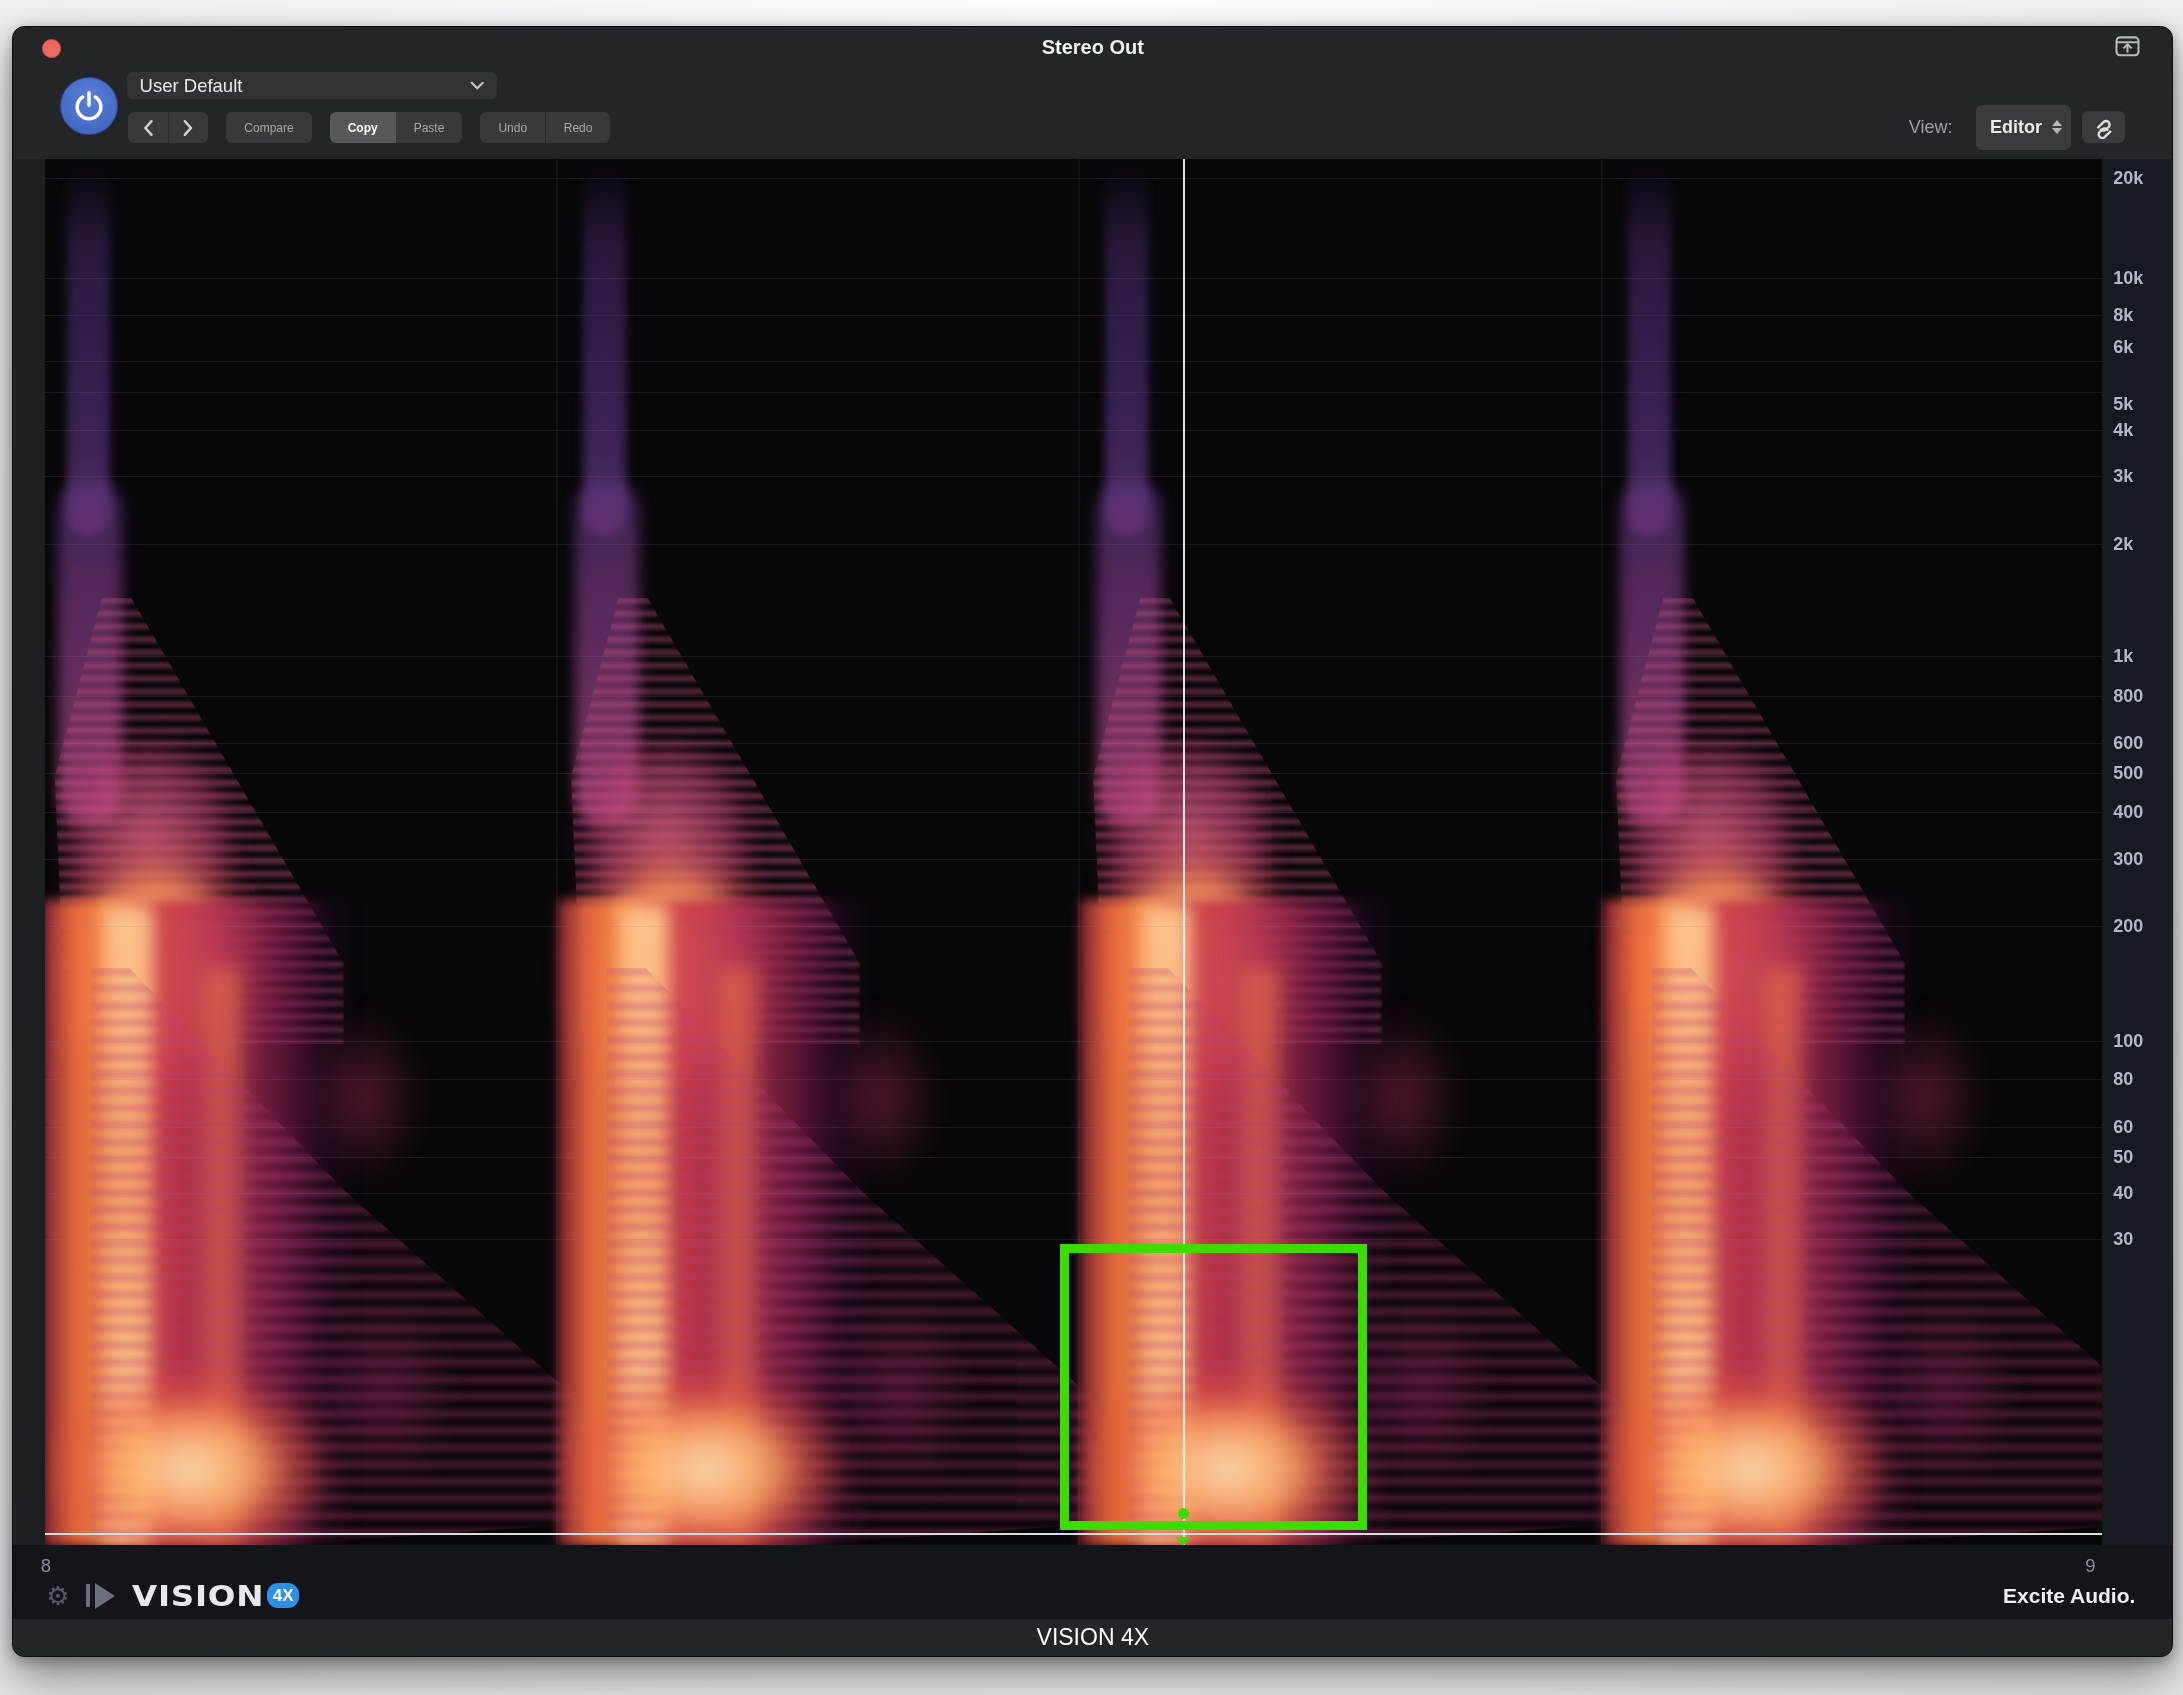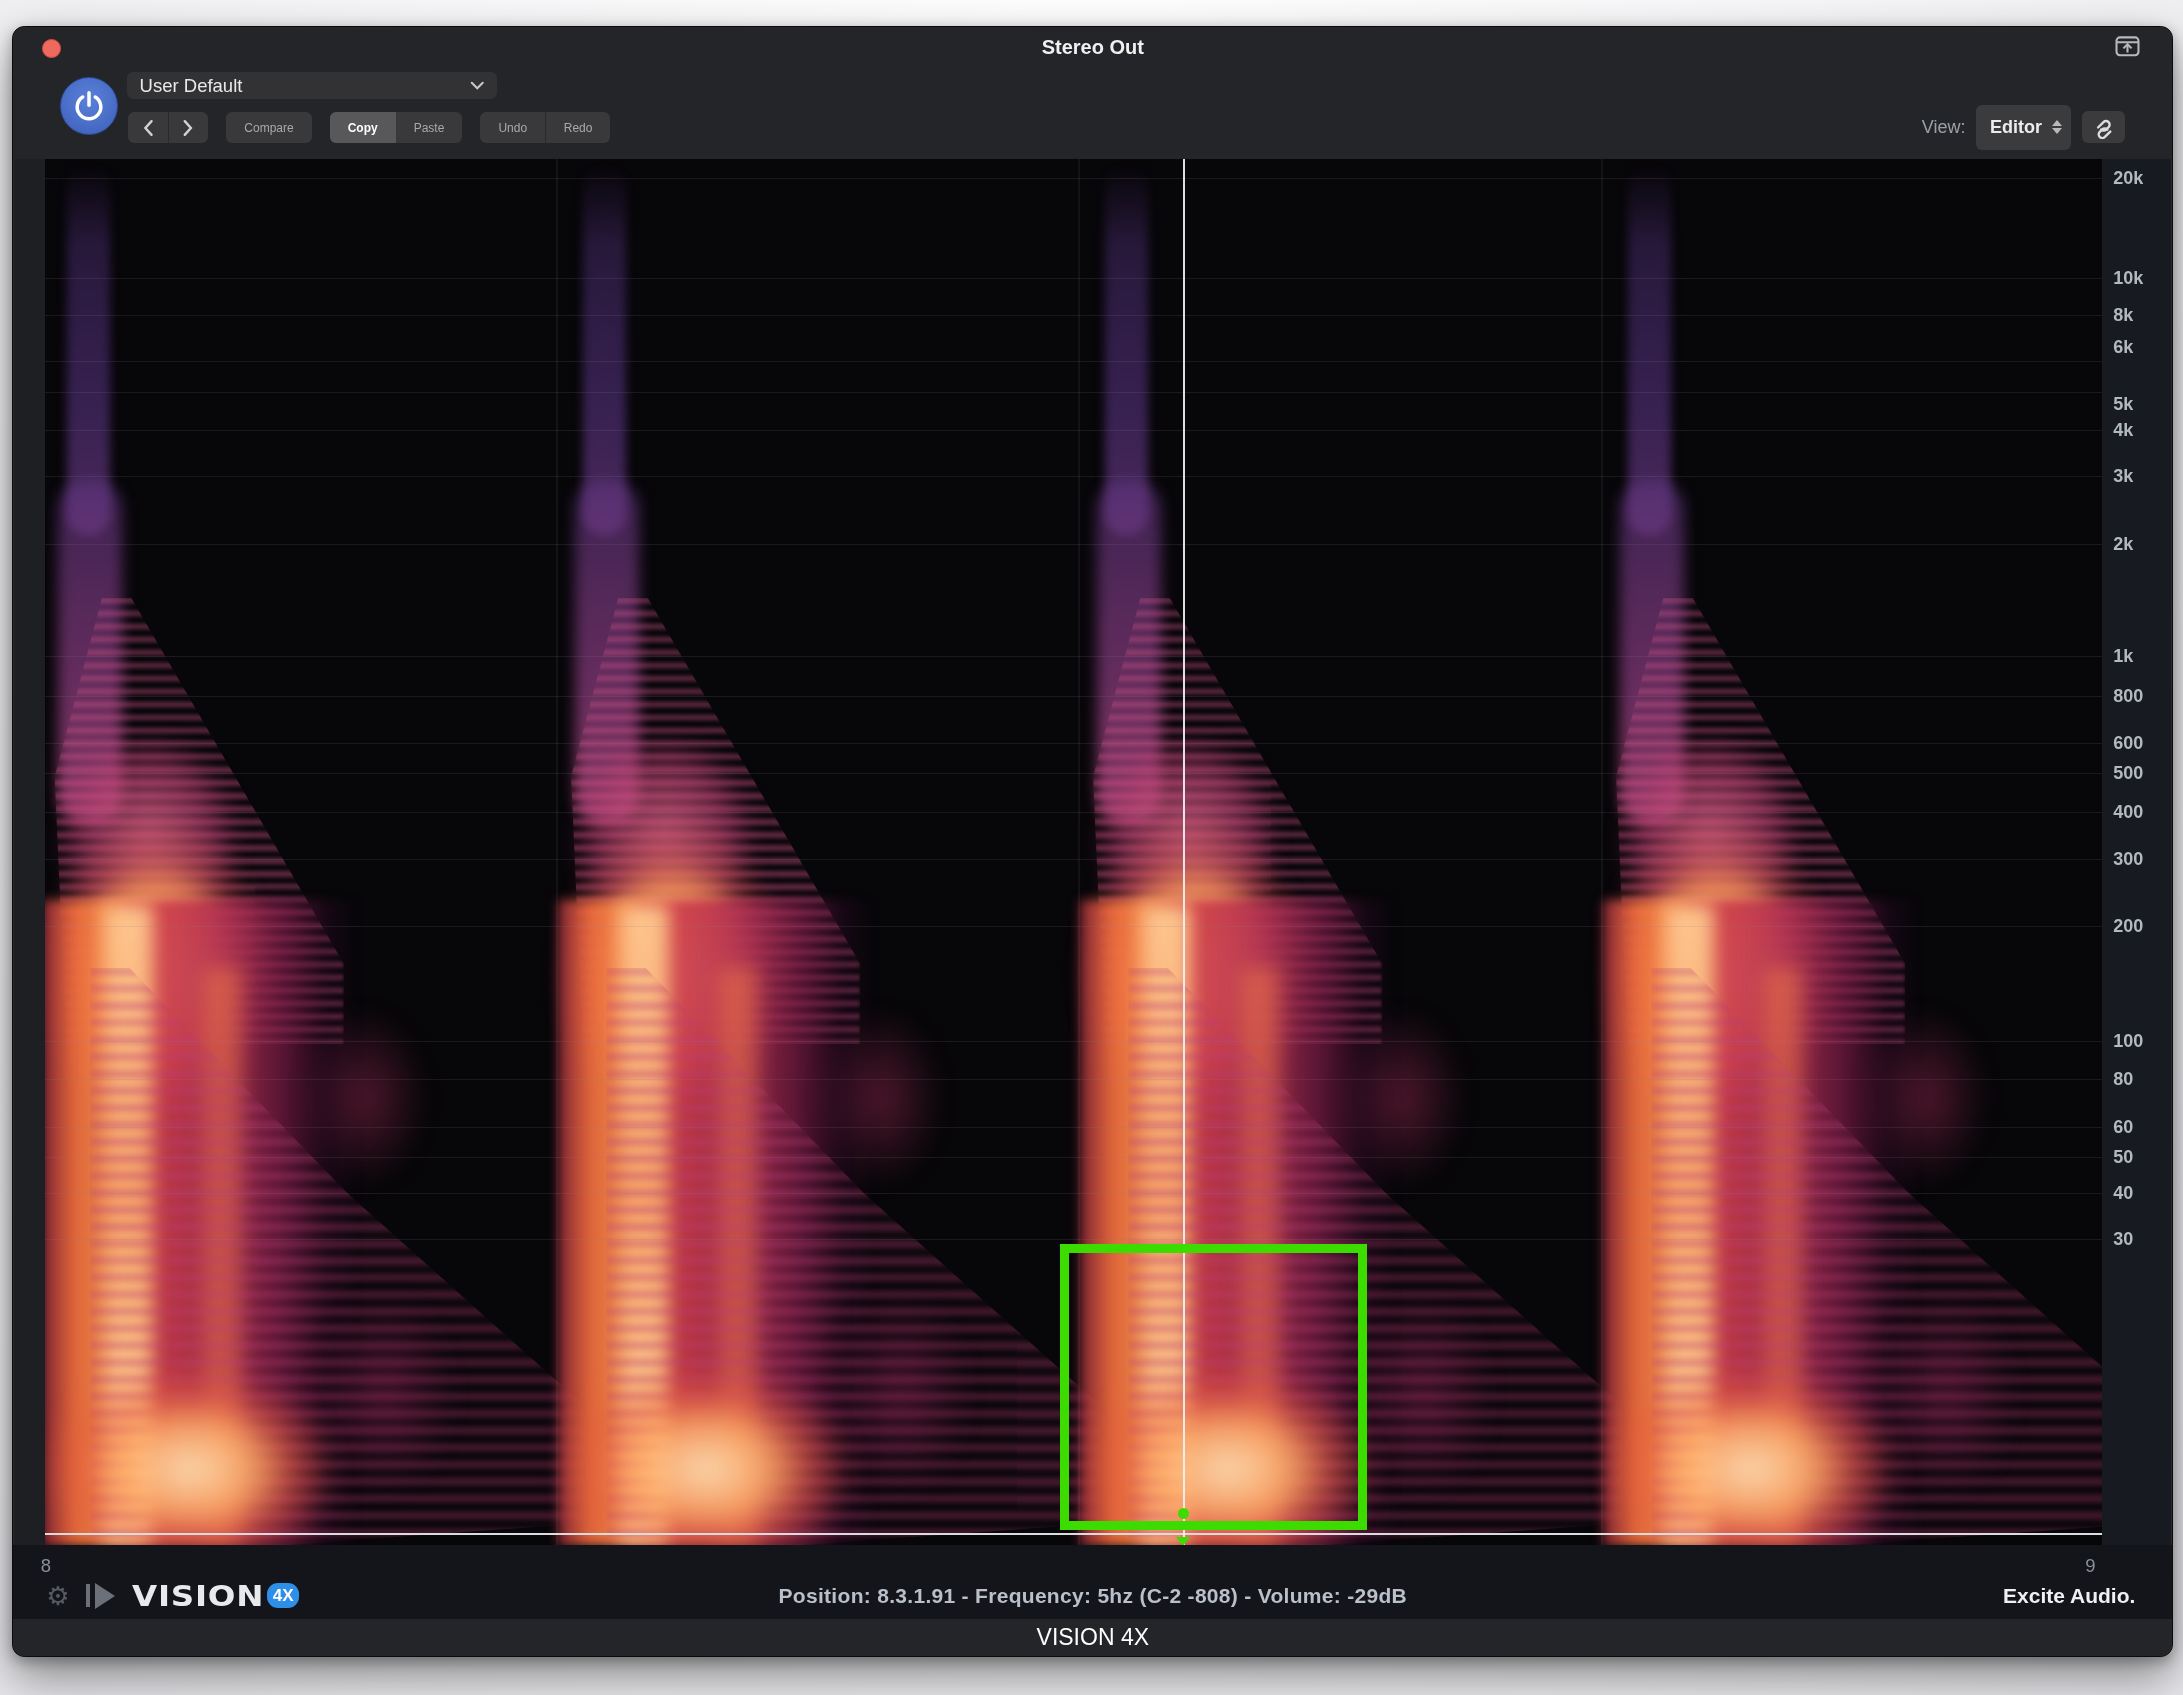--- a/index.html
+++ b/index.html
@@ -27,21 +27,21 @@
   .grp{display:flex;background:#39393b;border-radius:6.2px;overflow:hidden;height:31px;align-items:stretch;}
   .grp + .grp{margin-left:18px;}
   .grp .cell{display:flex;align-items:center;justify-content:center;font-size:12px;color:#a9a9a9;
     padding:0 18px;white-space:nowrap;}
   .grp .cell.sel{background:#58585a;color:#ffffff;font-weight:700;}
   .grp .div{width:0.7px;background:#2a2a2c;}
   .navcell{padding:0 13.7px !important;color:#d2d2d2 !important;}
   .view-area{position:absolute;right:47px;top:84px;height:32px;display:flex;align-items:center;gap:11px;}
   .view-label{color:#9aa0a8;font-size:18px;}
   .view-dd{background:#3b3b3d;border-radius:6.2px;height:45px;display:flex;align-items:center;
-    padding:0 9.6px 0 13.7px;gap:9.6px;color:#ececec;font-size:18px;font-weight:600;}
+    padding:0 9.6px 0 13.7px;gap:9.6px;color:#ececec;font-size:18px;font-weight:600;margin-left:13px;}
   .updown{display:flex;flex-direction:column;gap:2.7px;}
   .updown i{display:block;width:0;height:0;border-left:5.5px solid transparent;border-right:5.5px solid transparent;}
   .updown .up{border-bottom:6.2px solid #b9b9b9;}
   .updown .dn{border-top:6.2px solid #b9b9b9;}
   .link-btn{background:#3b3b3d;border-radius:6.2px;width:43px;height:32px;display:flex;
     align-items:center;justify-content:center;}
   
   .plot{position:absolute;left:32px;top:132px;width:2057px;height:1386px;background:#070609;overflow:hidden;}
   .gridline{position:absolute;left:0;width:100%;height:1.4px;background:rgba(135,125,145,.16);}
   .beatline{position:absolute;top:0;bottom:0;width:1.4px;background:rgba(255,255,255,.05);}
@@ -315,21 +315,20 @@
       <span class="gear">⚙</span>
       <span class="playmark">
         <span class="bar"></span>
           <span class="tri"></span>
       </span>
       <span class="logo-wrap">
         <span class="logo-text">VISION</span>
         <span class="logo-badge">4X</span>
       </span>
     </div>
-    <div class="readout">Position: 8.3.1.91 - Frequency: 5hz (C-2 -808) - Volume: -29dB</div>
     <div class="company">Excite Audio.</div>
   </div>
 
   <div class="bottombar">
     <span>VISION 4X</span>
   </div>
 
 </div>
 
 

